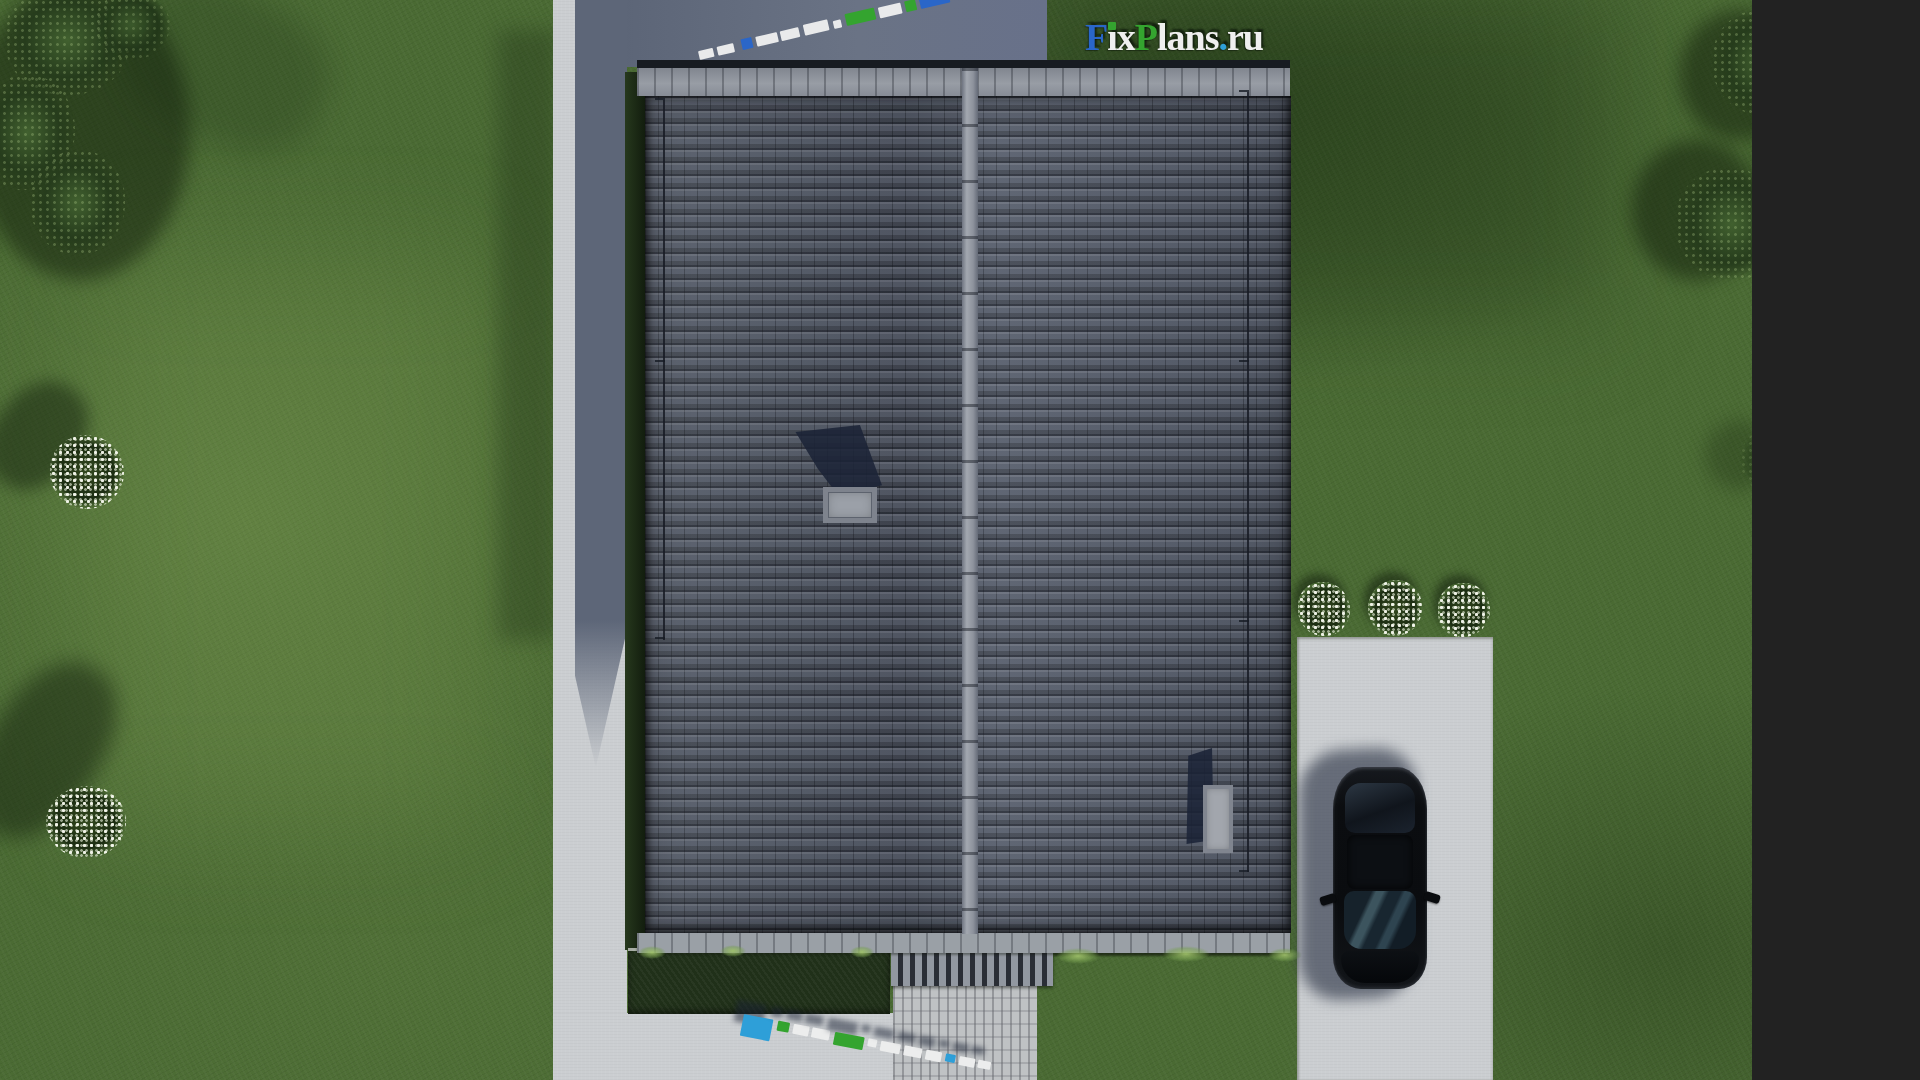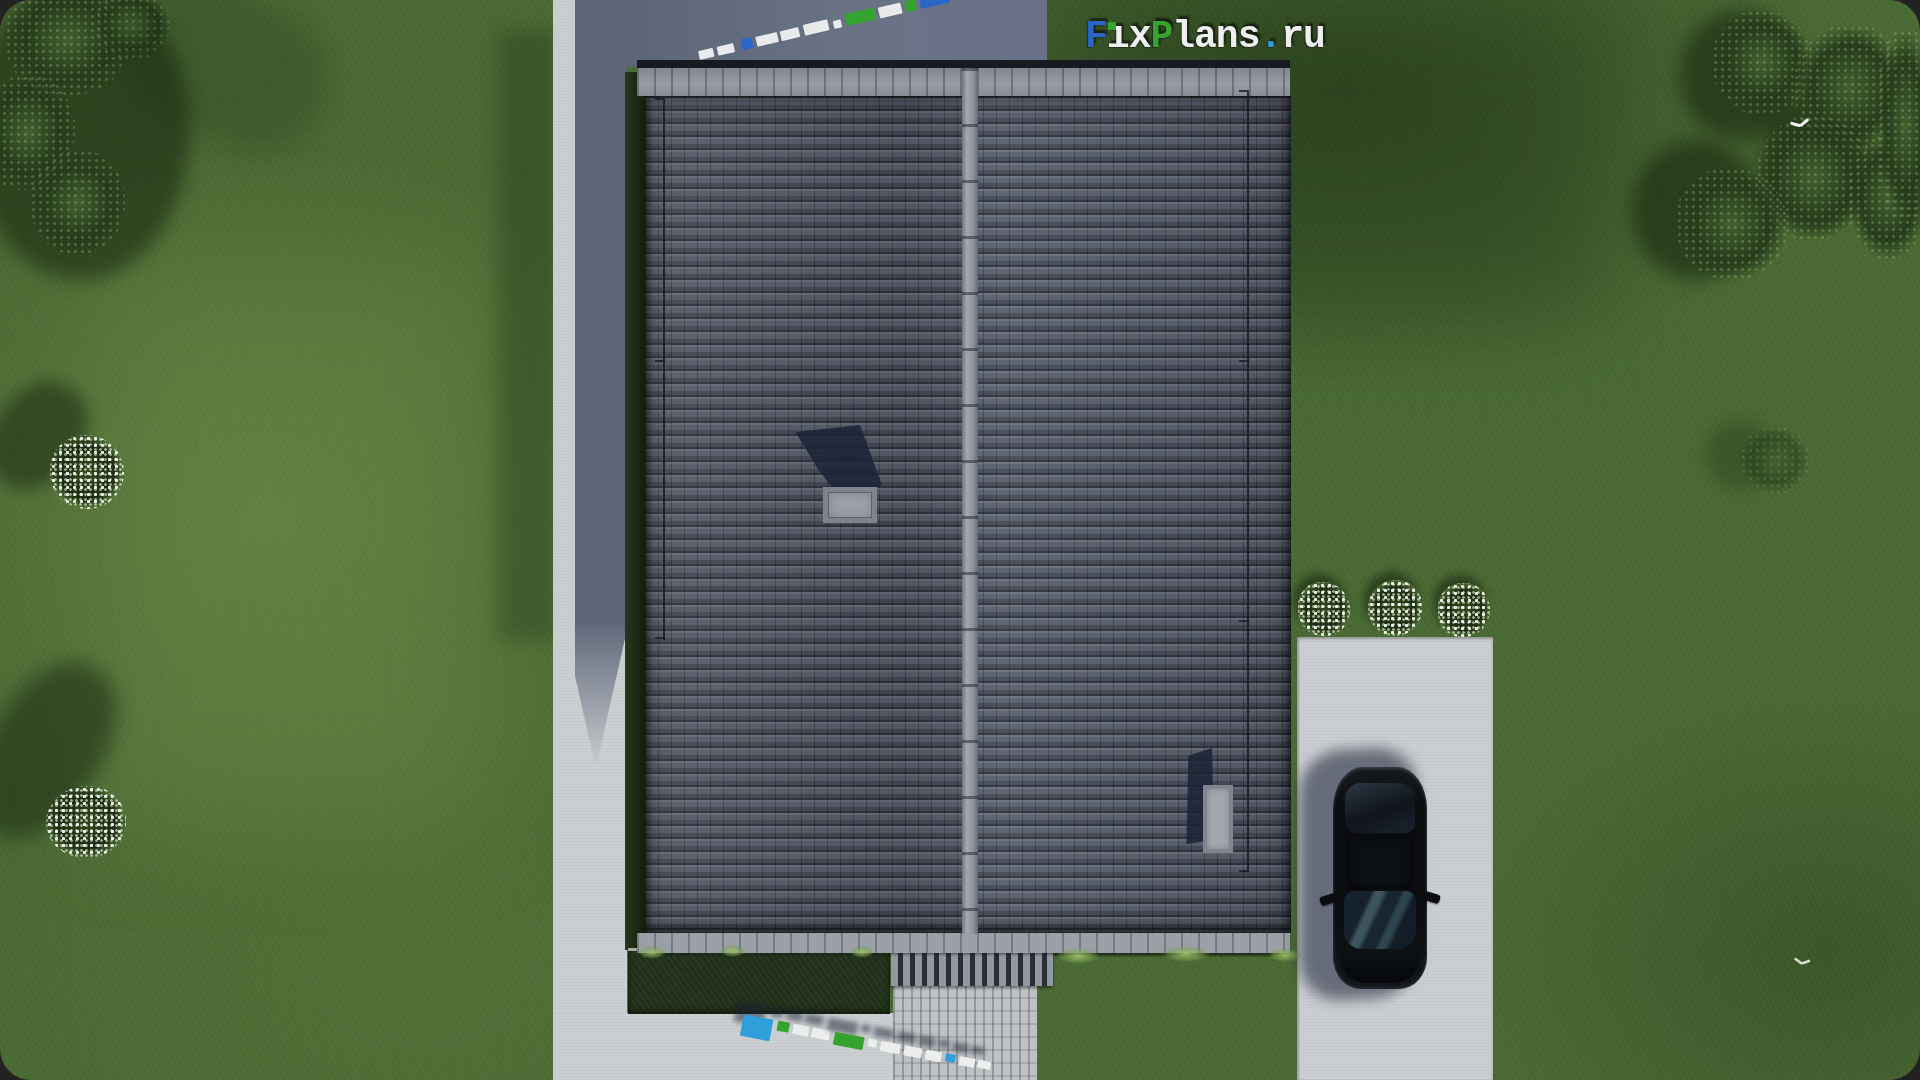--- a/index.html
+++ b/index.html
@@ -1,27 +1,26 @@
 <!DOCTYPE html>
 <html><head>
 <meta charset="utf-8">
 <title>FixPlans.ru</title>
 <style>
   html,body{margin:0;padding:0;background:#222;}
-  .scene{position:relative;width:1920px;height:1080px;overflow:hidden;
-    font-family:Liberation Mono, monospace;
+  .scene{position:relative;width:1752px;height:1080px;overflow:hidden;
+    font-family:Liberation Serif, serif;
     background-color:#4a6a33;
     background-image:
       repeating-linear-gradient(63deg, rgba(255,255,255,.025) 0 2px, rgba(0,0,0,0) 2px 5px),
       repeating-linear-gradient(-28deg, rgba(0,0,0,.05) 0 1px, rgba(0,0,0,0) 1px 4px),
       radial-gradient(620px 560px at 14% 48%, rgba(126,158,84,.30), rgba(0,0,0,0) 70%),
       radial-gradient(700px 420px at 70% 8%, rgba(20,38,14,.42), rgba(0,0,0,0) 72%),
       radial-gradient(520px 380px at 95% 88%, rgba(24,40,16,.30), rgba(0,0,0,0) 70%),
       radial-gradient(640px 500px at 22% 88%, rgba(110,140,74,.18), rgba(0,0,0,0) 70%);
-    border-radius: 31px;
   }
   .abs{position:absolute;}
   
   .concrete{background-color:#cbced1;background-image:
       repeating-linear-gradient(0deg, rgba(0,0,0,.025) 0 1px, rgba(0,0,0,0) 1px 3px),
       repeating-linear-gradient(90deg, rgba(255,255,255,.04) 0 1px, rgba(0,0,0,0) 1px 4px);}
   .pav-shade{background:linear-gradient(90deg,#59627400,#5a6375 2%,#6a7385 60%,#68718a);}
   
   .roof{left:637px;top:60px;width:653px;height:893px;}
   .roof-gap{left:0;top:0;width:100%;height:9px;background:#171b21;filter:blur(.6px);}

